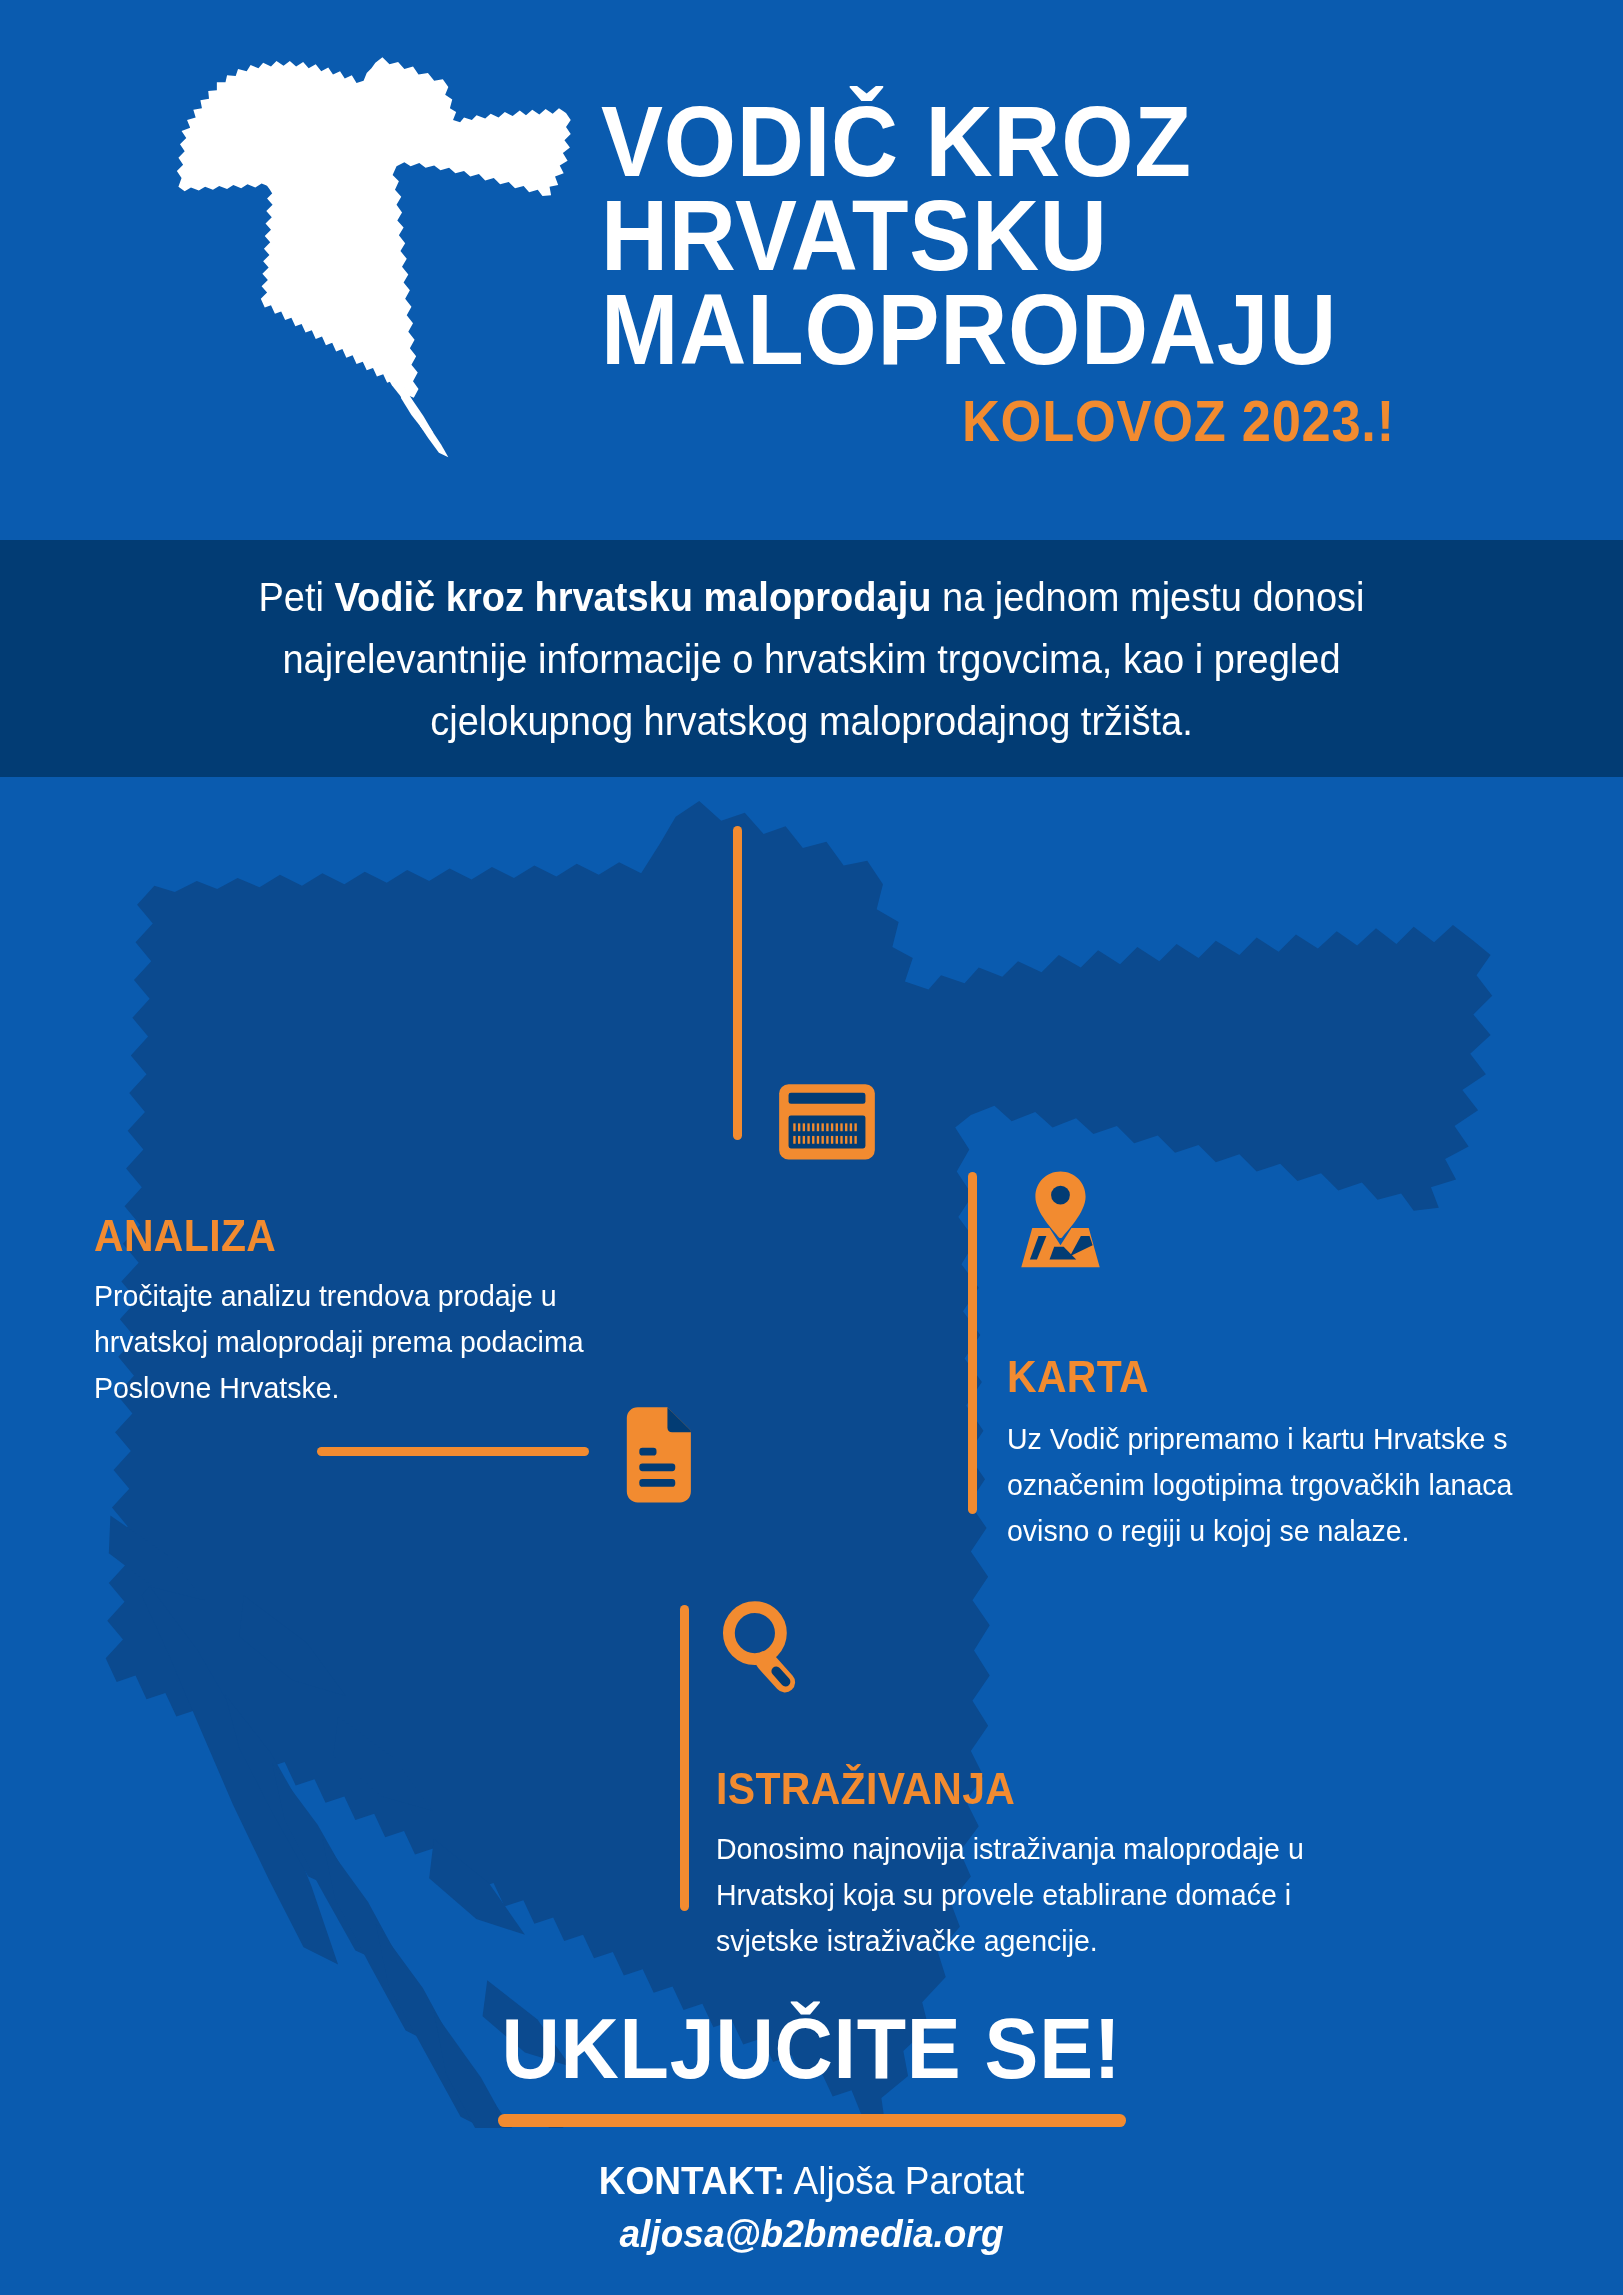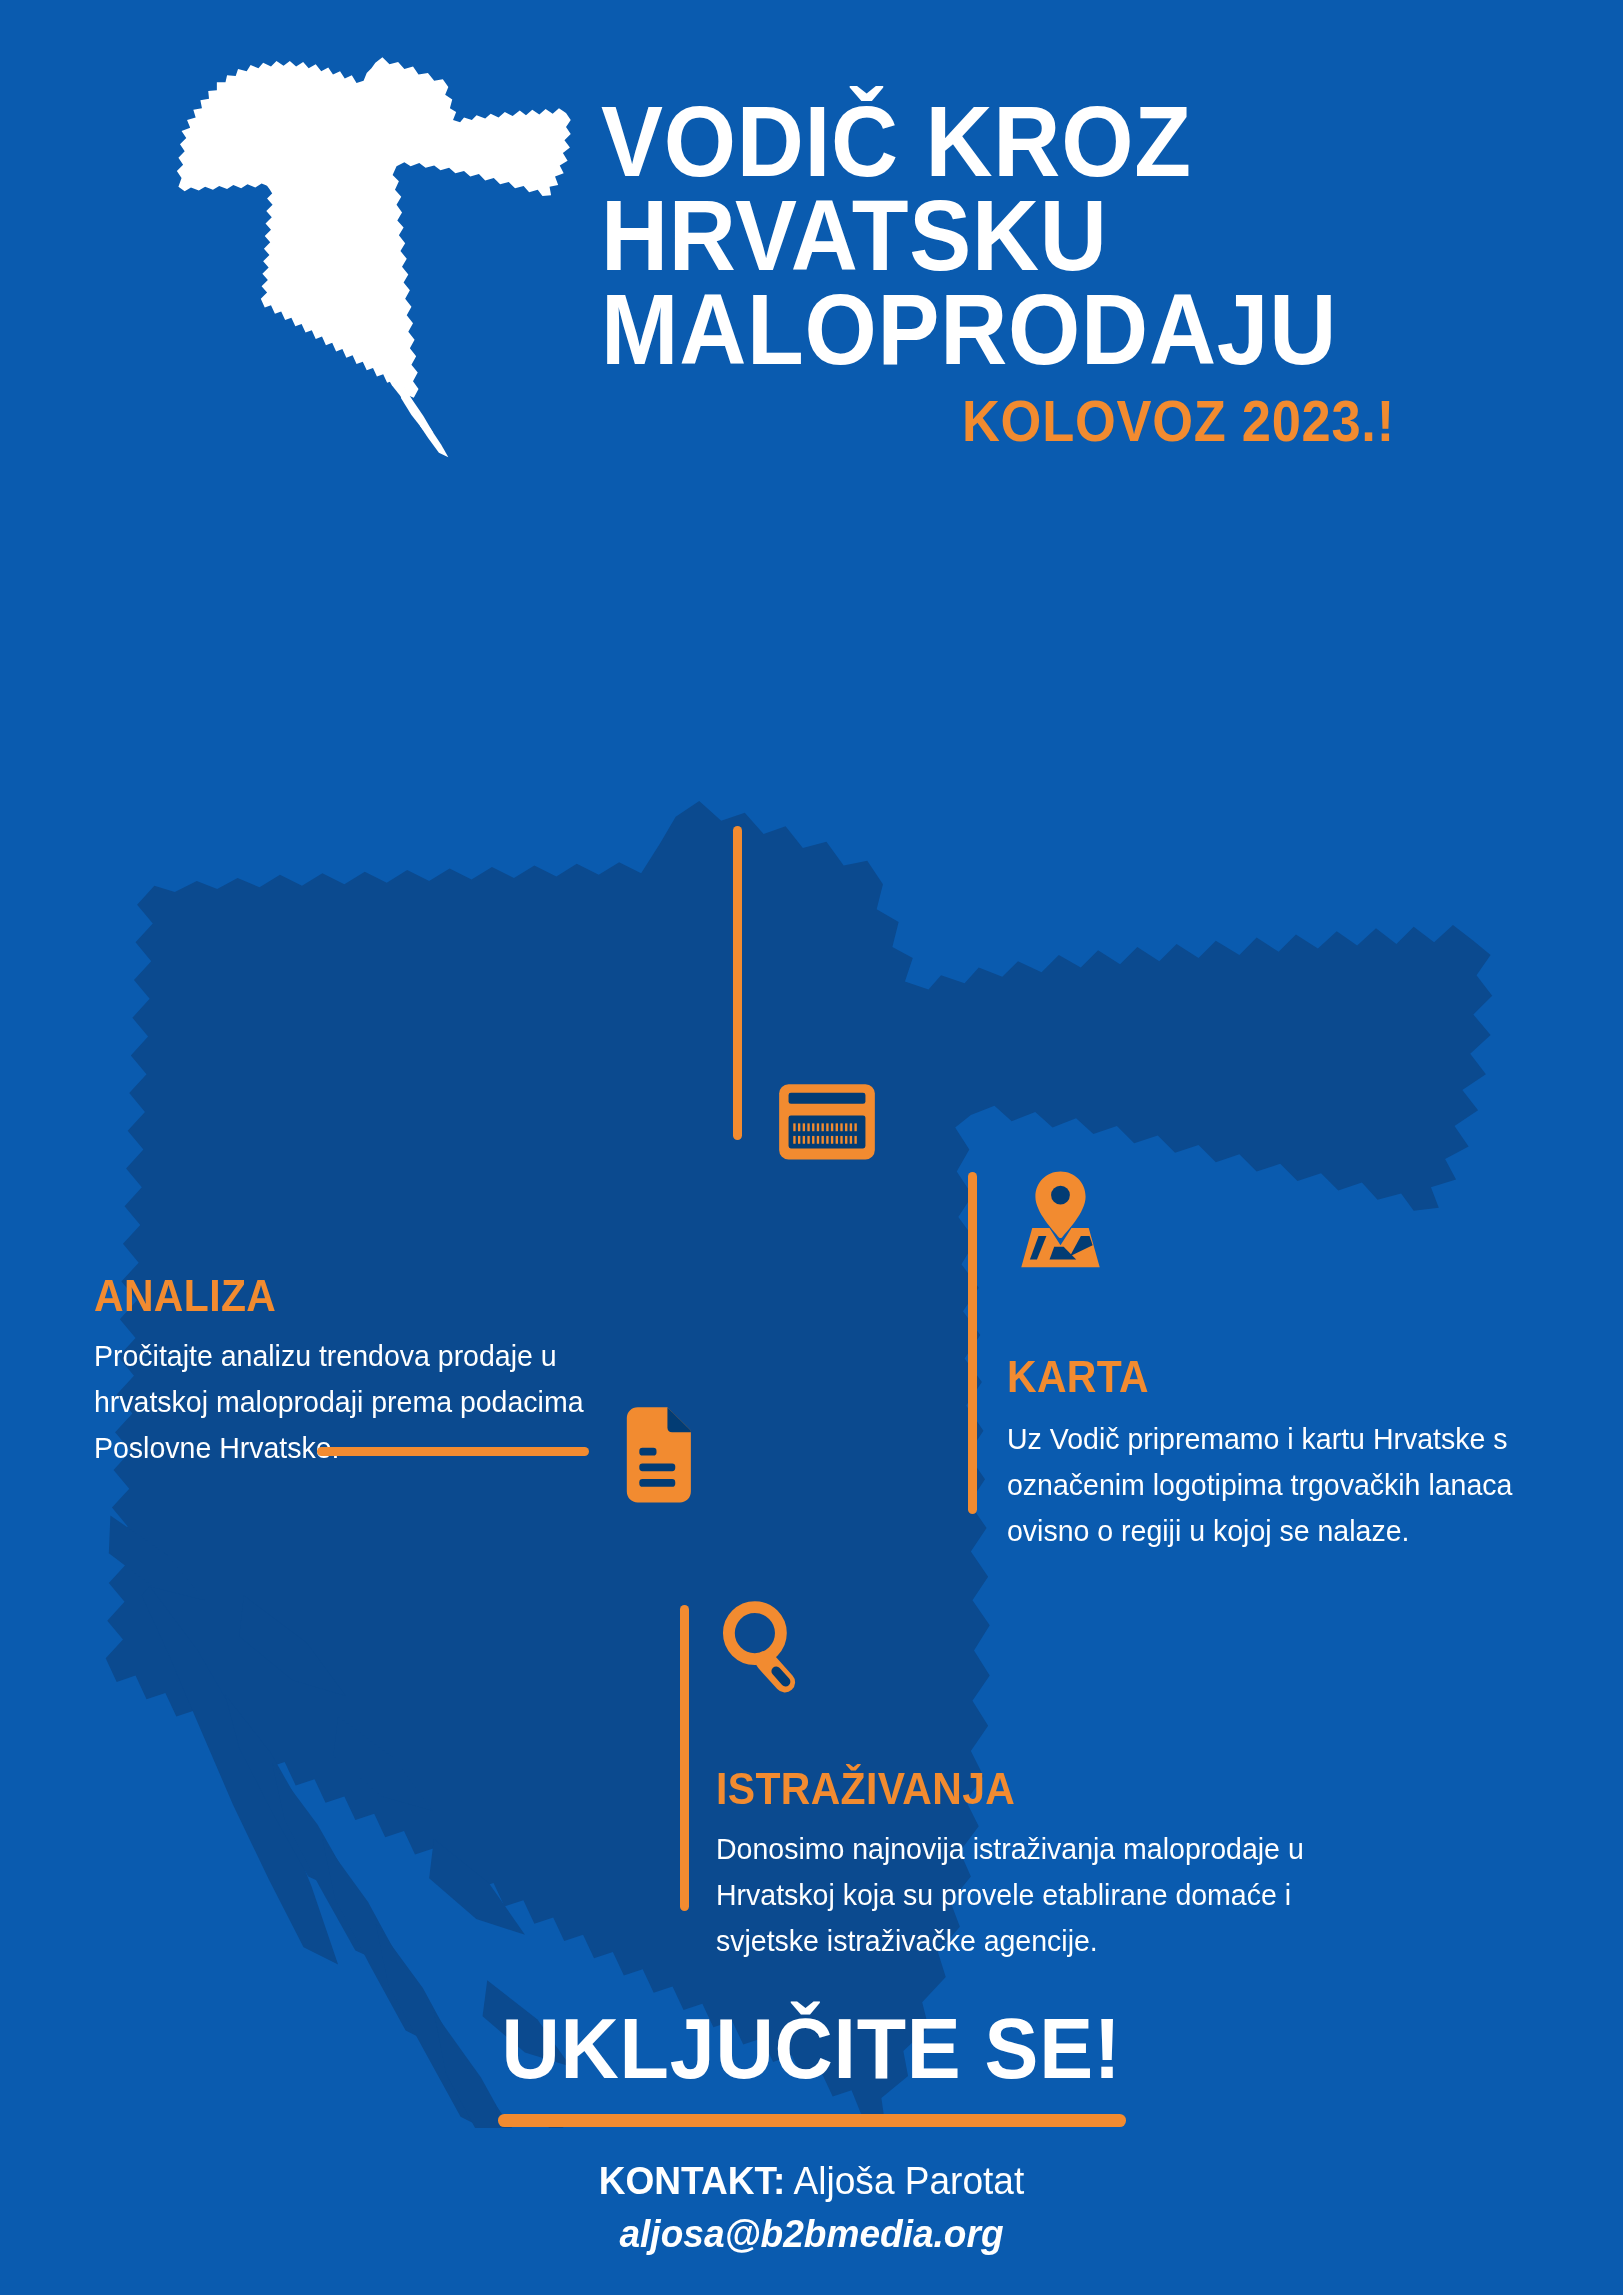--- a/index.html
+++ b/index.html
@@ -79,21 +79,21 @@
   }
 
   .s-kartica{position:absolute;left:777px;top:817px;width:691px;}
   .s-kartica .sec-body{margin-top:14px;}
   .ic-card{position:absolute;left:776px;top:1081px;width:102px;height:82px;}
 
   .s-karta{position:absolute;left:1007px;top:1353px;width:597px;}
   .s-karta .sec-body{margin-top:15.7px;}
   .ic-pin{position:absolute;left:1015px;top:1170px;width:91px;height:102px;}
 
-  .s-analiza{position:absolute;left:94px;top:1272px;width:565px;}
+  .s-analiza{position:absolute;left:94px;top:1212px;width:565px;}
   .s-analiza .sec-body{margin-top:14px;}
   .ic-doc{position:absolute;left:619px;top:1404px;width:75px;height:101px;}
 
   .s-istraz{position:absolute;left:716px;top:1765px;width:707px;}
   .s-istraz .sec-body{margin-top:14px;}
   .ic-glass{position:absolute;left:721px;top:1600px;width:93px;height:101px;}
 
   
   .footer{position:absolute;left:0;top:2003px;width:1623px;text-align:center;}
   .cta{
@@ -164,20 +164,23 @@
     </div>
 
     <div class="title-block">
       <div class="title-line">VODIČ KROZ</div>
       <div class="title-line">HRVATSKU</div>
       <div class="title-line">MALOPRODAJU</div>
       <div class="subtitle">KOLOVOZ 2023.!</div>
     </div>
   </div>
 
+  <div class="intro-band">
+    <div class="intro-text"><span>Peti </span><b>Vodič kroz hrvatsku maloprodaju</b><span> na jednom mjestu donosi najrelevantnije informacije o hrvatskim trgovcima, kao i pregled cjelokupnog hrvatskog maloprodajnog tržišta.</span></div>
+  </div>
 
   <div class="map-backdrop">
     <svg viewBox="0 0 1880 1700" xmlns="http://www.w3.org/2000/svg">
       <g fill="#0B4A8F">
         <path d="M760,30 L790,10 L818,35 L848,25 L872,52 L900,42 L922,70 L952,62 L974,92 L1004,86
           L1024,116 L1016,148 L1044,164 L1036,196 L1062,210 L1052,240 L1082,250 L1098,232 L1128,242
           L1146,222 L1176,234 L1196,214 L1226,228 L1248,206 L1276,222 L1298,200 L1326,218 L1348,196
           L1376,214 L1398,192 L1426,210 L1448,188 L1478,206 L1500,184 L1528,202 L1550,180 L1578,198
           L1602,176 L1628,194 L1652,172 L1678,192 L1700,170 L1726,190 L1750,168 L1776,188 L1798,206
           L1780,232 L1800,258 L1776,282 L1798,308 L1772,332 L1792,358 L1762,378 L1782,404 L1752,424

